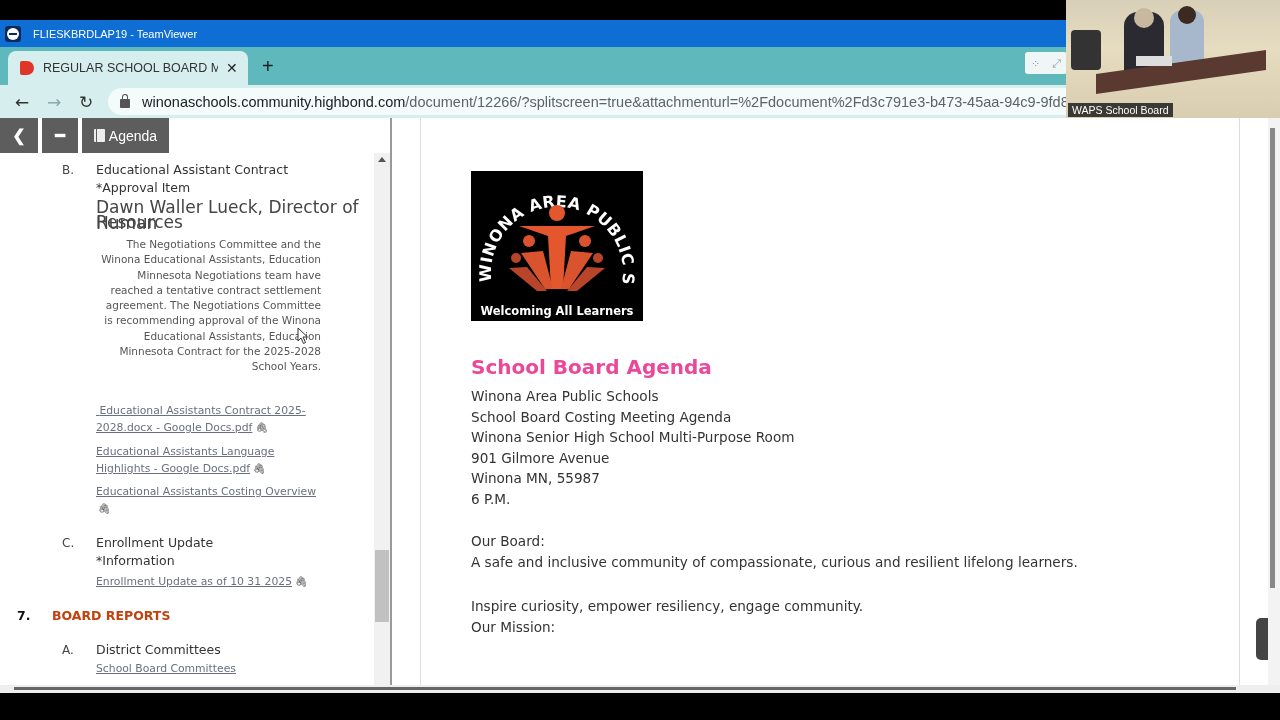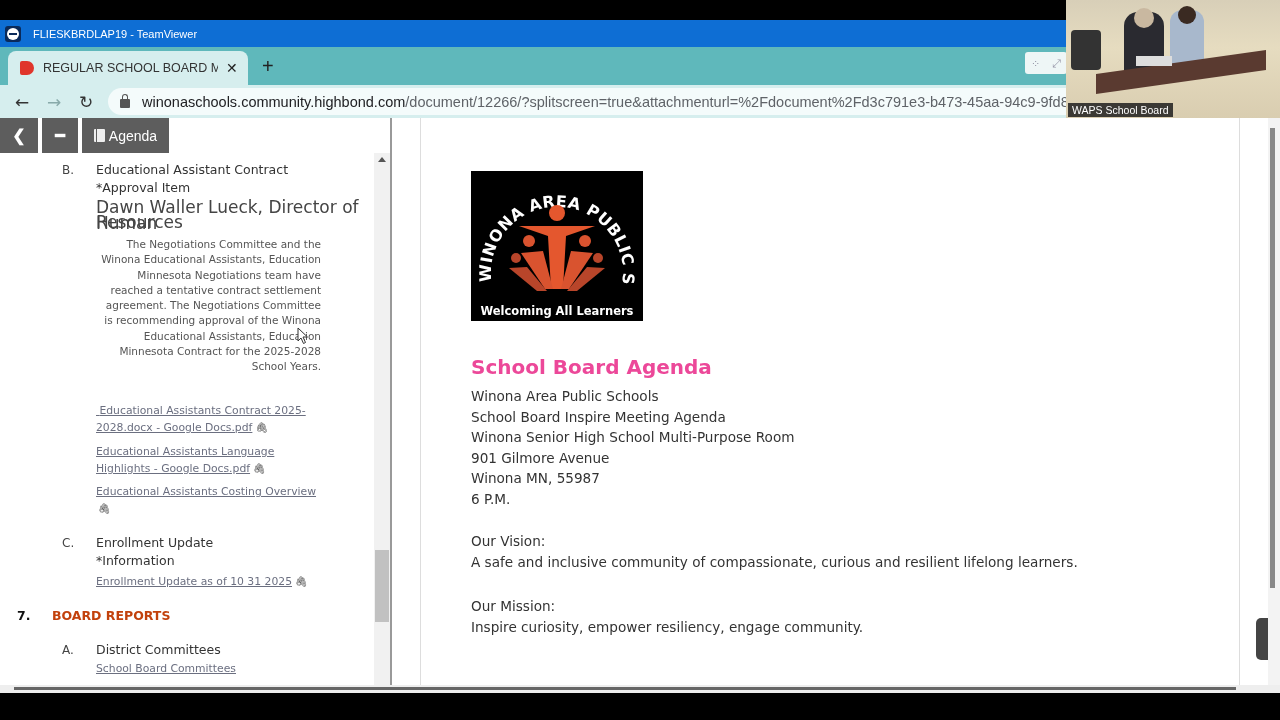--- a/index.html
+++ b/index.html
@@ -198,33 +198,33 @@
             <circle cx="127" cy="87" r="5" fill="#b8452a"></circle>
             <path d="M38 97 L56 96 L76 120 L66 120 Z" fill="#b8452a"></path>
             <path d="M134 97 L116 96 L96 120 L106 120 Z" fill="#b8452a"></path>
             <text x="86" y="144" text-anchor="middle" font-family="DejaVu Sans, sans-serif" font-size="11.5" font-weight="bold" fill="#fff">Welcoming All Learners</text>
           </svg>
         </div>
 
         <div class="doc-title">School Board Agenda</div>
         <div class="doc-lines">
           <div>Winona Area Public Schools</div>
-          <div>School Board Inspire Meeting Agenda</div>
+          <div>School Board Costing Meeting Agenda</div>
           <div>Winona Senior High School Multi-Purpose Room</div>
           <div>901 Gilmore Avenue</div>
           <div>Winona MN, 55987</div>
           <div>6 P.M.</div>
         </div>
         <div class="doc-block" style="top:413px">
-          <div>Our Vision:</div>
+          <div>Our Board:</div>
           <div>A safe and inclusive community of compassionate, curious and resilient lifelong learners.</div>
         </div>
         <div class="doc-block" style="top:478px">
+          <div>Inspire curiosity, empower resiliency, engage community.</div>
           <div>Our Mission:</div>
-          <div>Inspire curiosity, empower resiliency, engage community.</div>
         </div>
       </div>
       <div class="right-scroll">
         <div class="thumb"></div>
       </div>
       <div class="float-btn"></div>
     </div>
   </div>
 
   <div class="hscroll">

